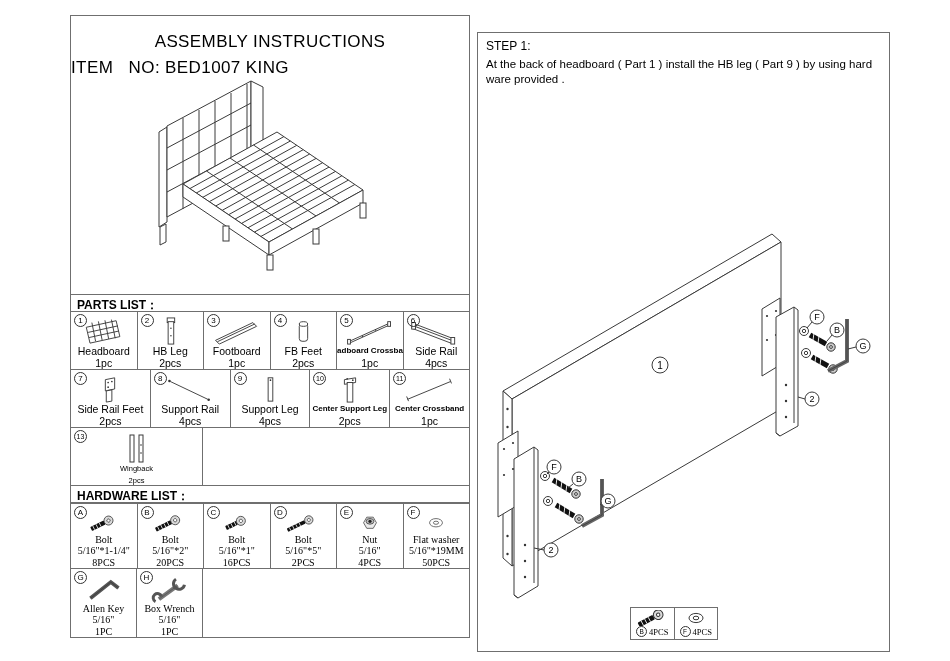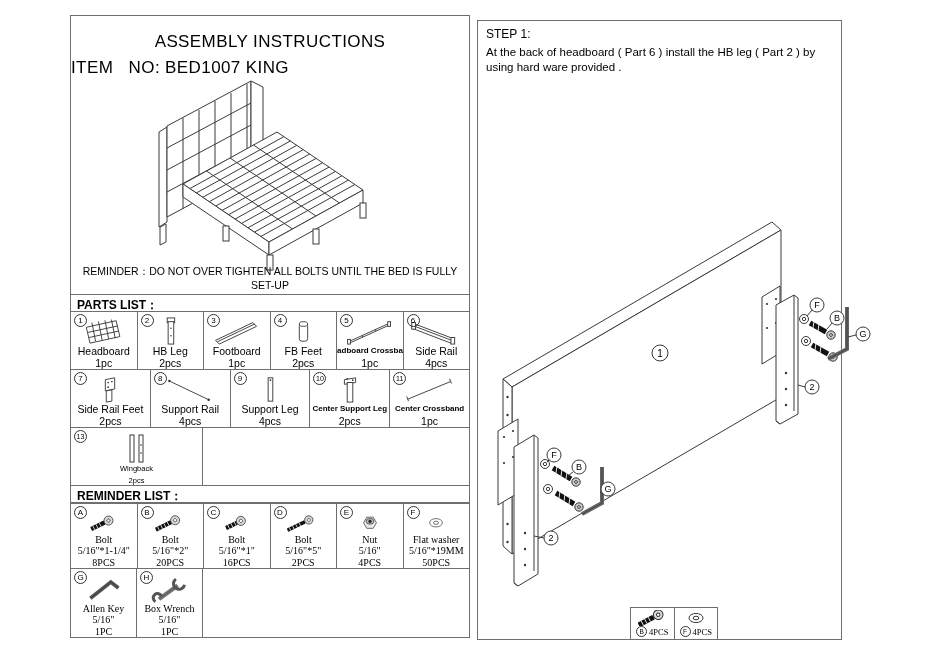--- a/index.html
+++ b/index.html
@@ -32,21 +32,21 @@
   .cell.empty{border-right:none;}
   .circ{position:absolute;top:2px;left:3px;width:11px;height:11px;border:1px solid #333;
         border-radius:50%;font-size:8px;line-height:11px;text-align:center;display:inline-block;}
   .circ.two{font-size:7px;}
   .picon{margin-top:5px;height:30px;}
   .plabel{font-size:10.5px;line-height:12px;text-align:center;white-space:nowrap;}
   .tiny .plabel-name{font-size:8px;font-weight:bold;}
   .hname,.hsize,.hqty{font-family:"Liberation Serif",serif;font-size:10px;line-height:11.5px;text-align:center;white-space:nowrap;}
   .hicon{margin-top:8px;height:26px;}
   
-  .right-box{left:477px;top:20px;width:365px;height:620px;}
+  .right-box{left:477px;top:32px;width:413px;height:620px;}
   .step-title{margin:6px 0 2px 8px;font-size:12px;}
   .para{margin:4px 8px 8px 8px;font-size:11.5px;line-height:14.5px;}
   .diagram-svg{position:absolute;left:12px;top:180px;width:383px;height:402px;}
   
   .legend{left:630px;top:607px;width:88px;height:33px;display:flex;}
   .lcell{flex:1;border-right:1px solid #6f6f6f;display:flex;flex-direction:column;align-items:center;justify-content:center;box-sizing:border-box;}
   .lcell:last-child{border-right:none;}
   .lrow{display:flex;align-items:center;gap:2px;}
   .circ-s{width:9px;height:9px;border:1px solid #333;border-radius:50%;font-size:6.5px;line-height:9px;text-align:center;display:inline-block;}
   .lqty{font-family:"Liberation Serif",serif;font-size:8.5px;}
@@ -100,21 +100,20 @@
         <polygon class="fw" points="120,170 214,118 214,131 120,183"></polygon>
         <g>
           <rect class="fw" x="118" y="183" width="6" height="15"></rect>
           <rect class="fw" x="211" y="131" width="6" height="15"></rect>
           <rect class="fw" x="164" y="157" width="6" height="15"></rect>
           <rect class="fw" x="74" y="154" width="6" height="15"></rect>
         </g>
       </g>
     </svg>
 
-    <div class="reminder">REMINDER：DO NOT OVER TIGHTEN ALL BOLTS UNTIL THE BED IS FULLY SET-UP</div>
   </div>
 
   <div class="sec-header parts-h">PARTS LIST：</div>
 
   <div class="grid parts-r1">
     <div class="cell">
       <span class="circ">1</span>
       <svg class="picon" viewBox="0 0 56 30" width="56" height="30">
         <polygon class="fw" points="9,11 41,4 45,21 13,28"></polygon>
         <g class="ln" stroke-width="0.7">
@@ -240,21 +239,21 @@
           <rect class="fw" x="30" y="2" width="4" height="27"></rect>
         <circle cx="32" cy="12" r="0.8" fill="#333"></circle>
           <circle cx="32" cy="20" r="0.8" fill="#333"></circle>
       </svg>
       <div class="plabel plabel-name" style="font-size:7.5px">Wingback</div>
       <div class="plabel" style="font-size:7.5px">2pcs</div>
     </div>
     <div class="cell empty"></div>
   </div>
 
-  <div class="sec-header hw-h">REMINDER LIST：</div>
+  <div class="sec-header hw-h">HARDWARE LIST：</div>
 
   <div class="grid hw-r1">
     <div class="cell">
       <span class="circ">A</span>
       <svg class="hicon" viewBox="0 0 46 30" width="46" height="30">
         <g transform="rotate(-26 23 15)">
           <rect x="3" y="12" width="21" height="6" rx="1" fill="#111"></rect>
           <path d="M7,12 L7,18 M12,12 L12,18 M17,12 L17,18" stroke="#fff" stroke-width="1"></path>
           <circle cx="30" cy="15" r="6.3" fill="#d9d9d9" stroke="#333"></circle>
             <circle cx="30" cy="15" r="2.3" class="fw"></circle>
@@ -350,21 +349,21 @@
       </svg>
       <div class="hname">Box Wrench</div>
       <div class="hsize">5/16"</div>
       <div class="hqty">1PC</div>
     </div>
     <div class="cell empty"></div>
   </div>
 
   <div class="box right-box">
     <div class="step-title">STEP 1:</div>
-    <div class="para">At the back of headboard ( Part 6 ) install the HB leg ( Part 2 ) by using hard ware provided .</div>
+    <div class="para">At the back of headboard ( Part 1 ) install the HB leg ( Part 9 ) by using hard ware provided .</div>
 
     <svg class="diagram-svg" viewBox="0 0 383 402">
 
       <g>
         <polygon class="fw" points="13,178 282,21 291,29 22,186"></polygon>
         <polygon class="fw" points="22,186 291,29 291,196 22,353"></polygon>
         <polygon class="fw" points="13,178 22,186 22,353 13,345"></polygon>
         <circle cx="17.5" cy="196" r="1.2" fill="#333"></circle>
           <circle cx="17.5" cy="214" r="1.2" fill="#333"></circle>
         <circle cx="17.5" cy="323" r="1.2" fill="#333"></circle>

